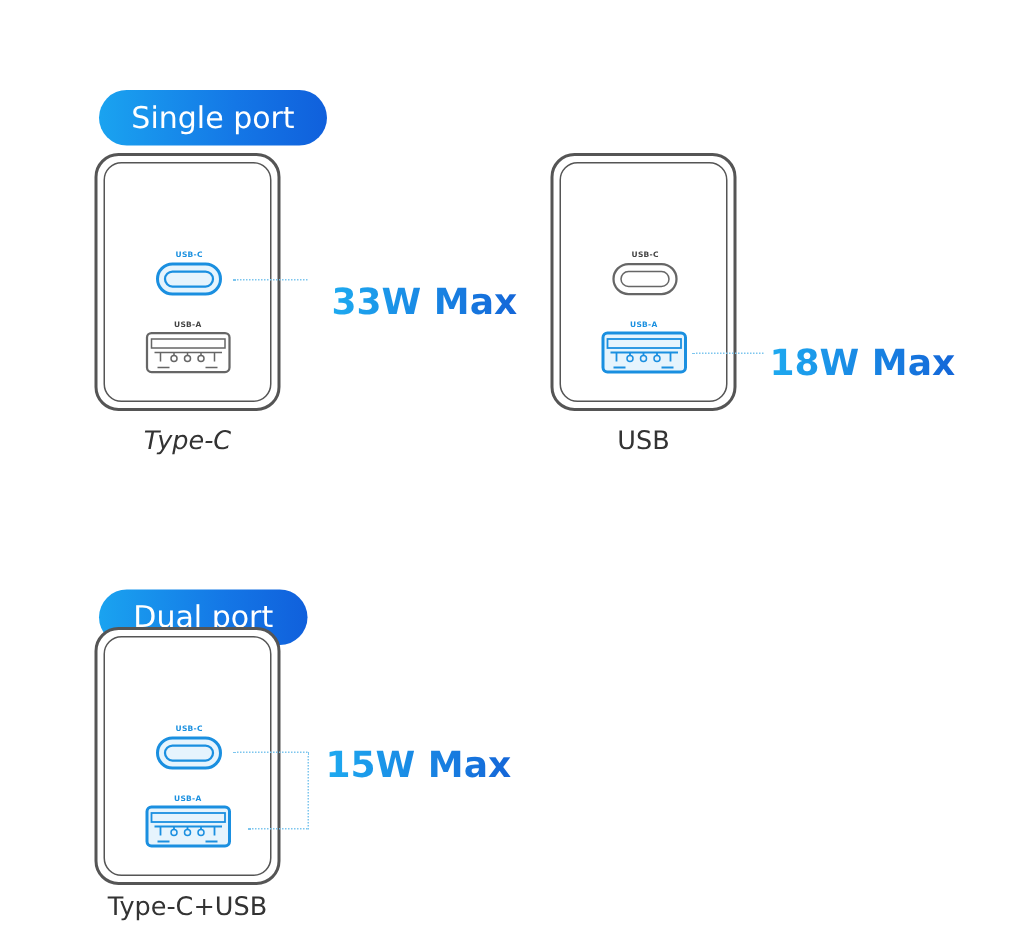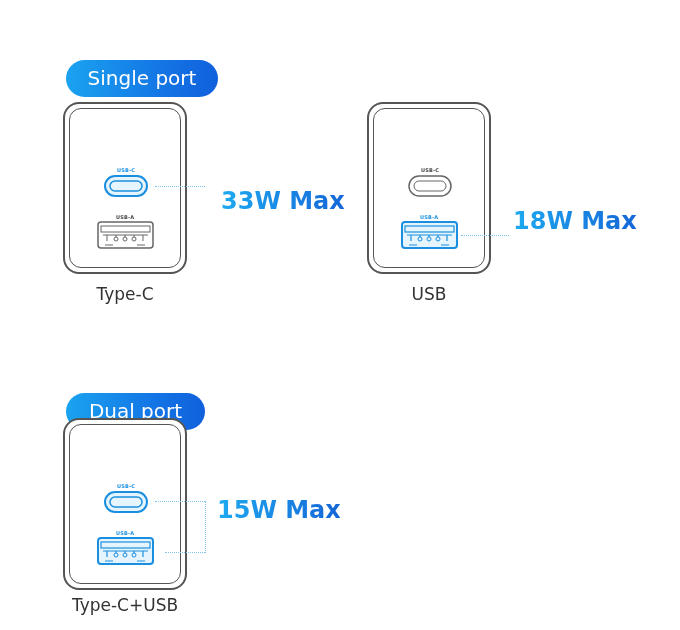--- a/index.html
+++ b/index.html
@@ -38,41 +38,41 @@
   <svg style="left:97px;top:221px;" width="57" height="28">
     <rect x="1" y="1" width="55" height="26" rx="3" fill="#fff" stroke="#666" stroke-width="1.5"></rect>
     <rect x="4" y="5" width="49" height="6" fill="none" stroke="#666" stroke-width="1"></rect>
     <path d="M6 14 H51 M10 14 v6 M19 14 v2 M28 14 v2 M37 14 v2 M46 14 v6 M8 24 h8 M40 24 h8" stroke="#666" stroke-width="1" fill="none"></path>
     <circle cx="19" cy="18" r="2" fill="none" stroke="#666"></circle>
       <circle cx="28" cy="18" r="2" fill="none" stroke="#666"></circle>
       <circle cx="37" cy="18" r="2" fill="none" stroke="#666"></circle>
   </svg>
   <div class="dotline" style="left:155px;top:186px;width:50px;"></div>
   <div class="watt" style="left:208px;top:187px;margin-left:13px;">33W Max</div>
-  <div class="cap" style="left:63px;top:284px;width:124px;">Type-C</div>
+  <div class="cap" style="left:63px;top:284px;width:124px;font-style:italic;">Type-C</div>
 </div>
 
 <div>
   <div class="charger" style="left:367px;top:102px;"></div>
   <div class="port-label" style="left:421px;top:167px;">USB-C</div>
   <svg style="left:408px;top:175px;" width="44" height="22">
     <rect x="1" y="1" width="42" height="20" rx="10" fill="#fff" stroke="#666" stroke-width="1.5"></rect>
     <rect x="6" y="6" width="32" height="10" rx="5" fill="none" stroke="#666" stroke-width="1"></rect>
   </svg>
   <div class="port-label active" style="left:420px;top:214px;">USB-A</div>
   <svg style="left:401px;top:221px;" width="57" height="28">
     <rect x="1" y="1" width="55" height="26" rx="3" fill="#e6f4fd" stroke="#1a8fe0" stroke-width="2"></rect>
     <rect x="4" y="5" width="49" height="6" fill="none" stroke="#1a8fe0" stroke-width="1.2"></rect>
     <path d="M6 14 H51 M10 14 v6 M19 14 v2 M28 14 v2 M37 14 v2 M46 14 v6 M8 24 h8 M40 24 h8" stroke="#1a8fe0" stroke-width="1.2" fill="none"></path>
     <circle cx="19" cy="18" r="2" fill="none" stroke="#1a8fe0"></circle>
       <circle cx="28" cy="18" r="2" fill="none" stroke="#1a8fe0"></circle>
       <circle cx="37" cy="18" r="2" fill="none" stroke="#1a8fe0"></circle>
   </svg>
   <div class="dotline" style="left:461px;top:235px;width:48px;"></div>
-  <div class="watt" style="left:513px;top:207px;">18W Max</div>
+  <div class="watt" style="left:513px;top:228px;">18W Max</div>
   <div class="cap" style="left:367px;top:284px;width:124px;text-align:center;">USB</div>
 </div>
 
 <div class="pill" style="left:66px;top:355px;width:139px;">Dual port</div>
 
 <div>
   <div class="charger" style="left:63px;top:418px;"></div>
   <div class="port-label active" style="left:117px;top:483px;">USB-C</div>
   <svg style="left:104px;top:491px;" width="44" height="22">
     <rect x="1" y="1" width="42" height="20" rx="10" fill="#e6f4fd" stroke="#1a8fe0" stroke-width="2"></rect>

